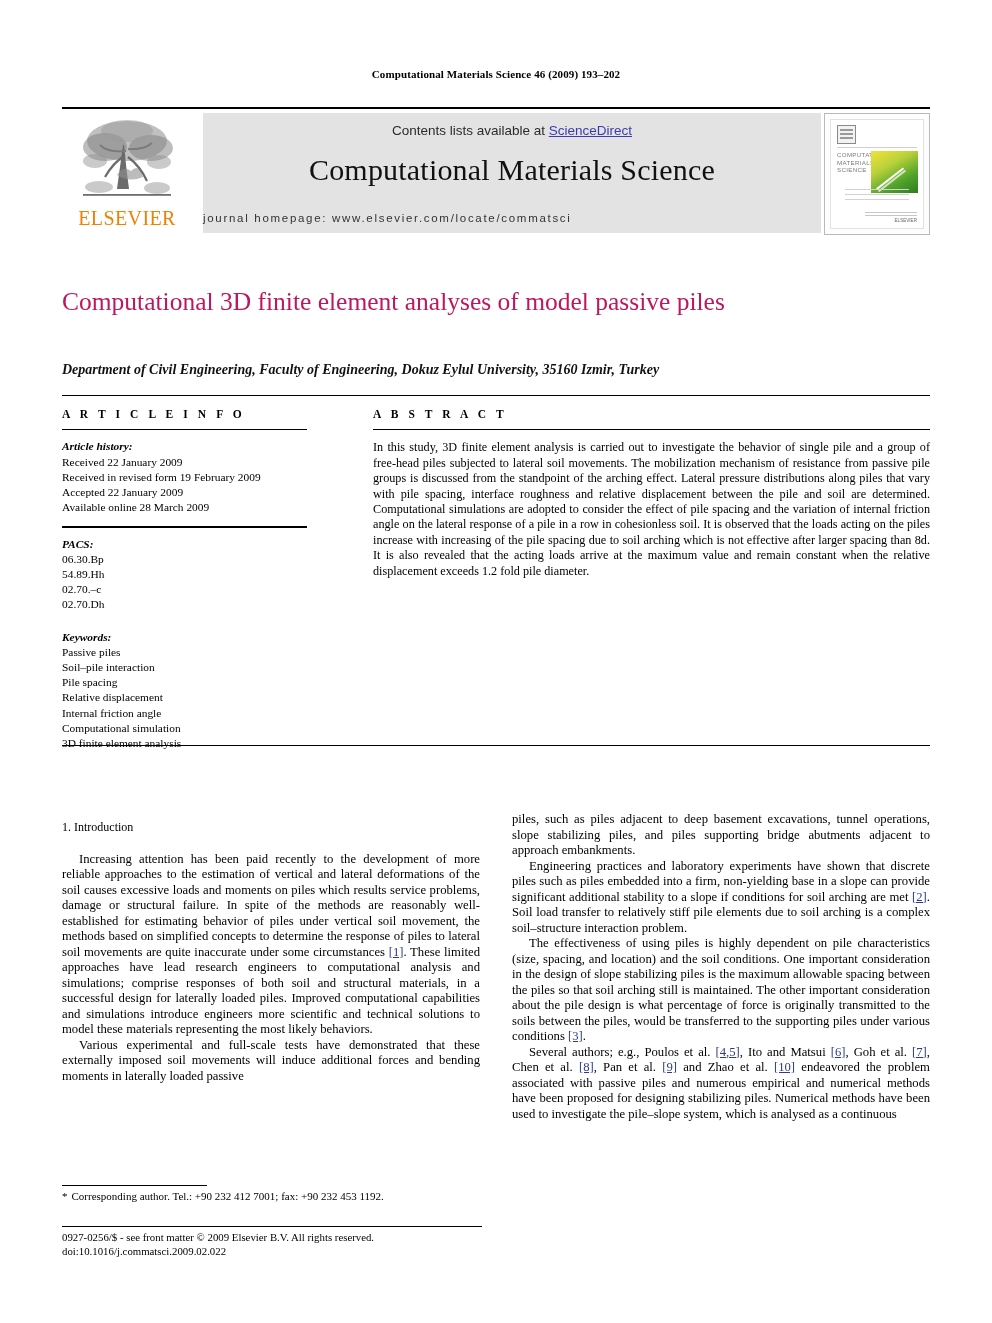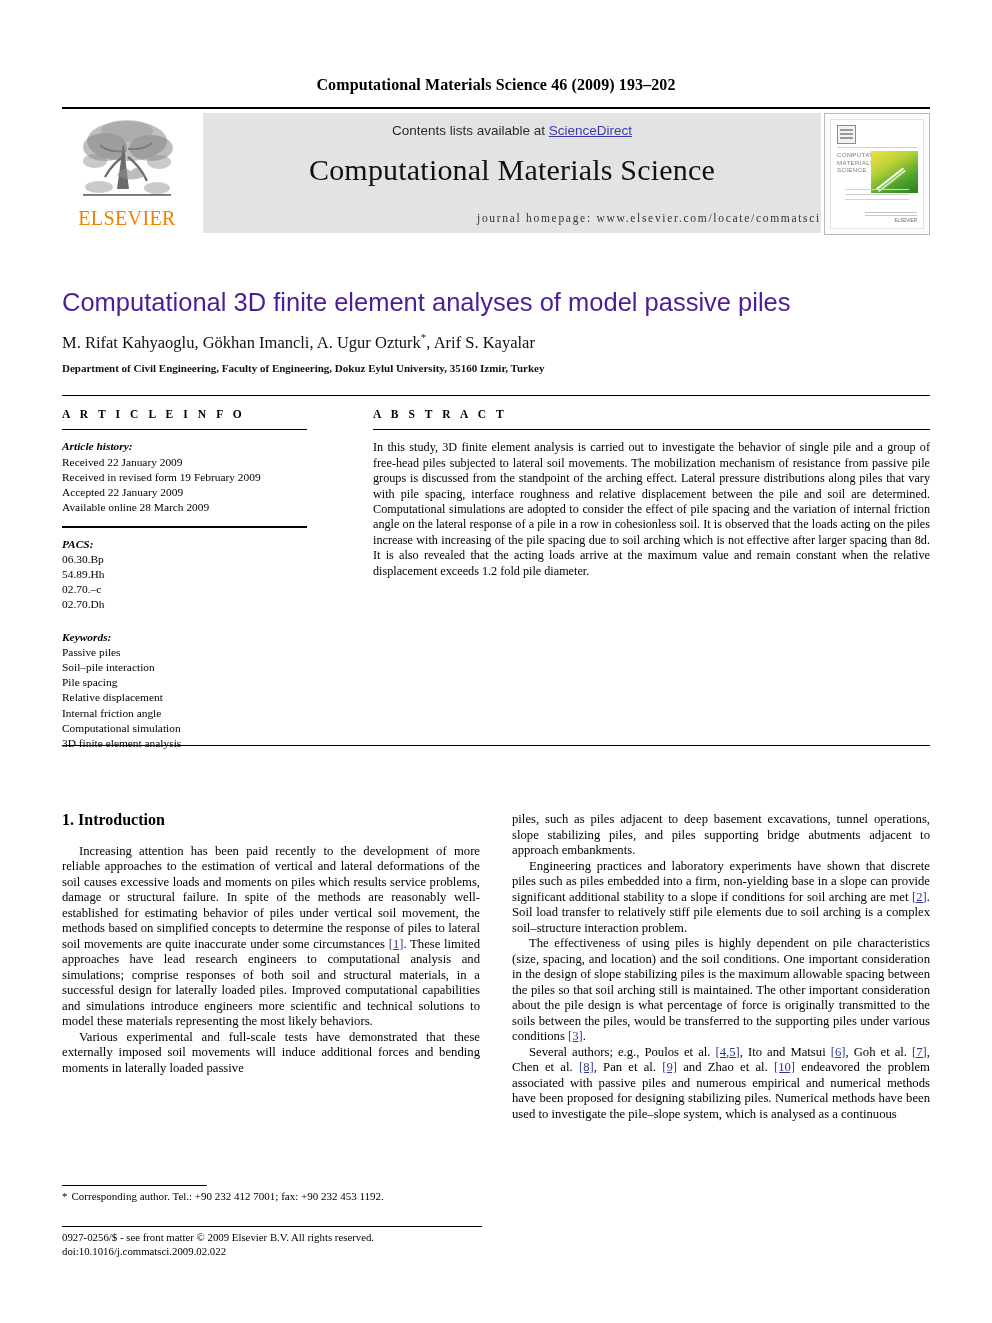--- a/index.html
+++ b/index.html
@@ -17,27 +17,27 @@
     height: 1323px;
     background: #ffffff;
     margin: 0 auto;
     overflow: hidden;
     box-sizing: border-box;
   }
 
   
   .running-head {
     position: absolute;
-    top: 76px;
+    top: 68px;
     left: 0;
     width: 992px;
     text-align: center;
     font-family: "Liberation Serif", serif;
     font-weight: bold;
-    font-size: 16px;
+    font-size: 11px;
     letter-spacing: 0.1px;
   }
   .rule-top {
     position: absolute;
     top: 107px;
     left: 62px;
     width: 868px;
     height: 1.6px;
     background: #000;
   }
@@ -94,22 +94,22 @@
     text-align: center;
     font-family: "Liberation Serif", serif;
     font-size: 30px;
     color: #111;
     letter-spacing: 0.2px;
   }
   .homepage-line {
     position: absolute;
     left: 0; right: 0;
     bottom: 9px;
-    text-align: right;
-    font-family: Liberation Serif, serif;
+    text-align: left;
+    font-family: Liberation Sans, sans-serif;
     font-size: 11.5px;
     letter-spacing: 1.7px;
     color: #333;
   }
   .cover-thumb {
     position: absolute;
     right: 0;
     top: 0;
     width: 106px;
     height: 122px;
@@ -151,43 +151,44 @@
     display:block; font-family:"Liberation Sans",sans-serif; font-size:4.6px;
     color:#6a6a6a; font-weight:normal; text-align:right;
   }
 
   
   .article-title {
     position: absolute;
     left: 62px;
     top: 287px;
     width: 868px;
-    font-family: Liberation Sans, sans-serif;
+    font-family: Liberation Serif, serif;
     font-size: 25.5px;
     line-height: 30px;
-    color: #4c1d95;
+    color: #be185d;
   }
   .authors {
     position: absolute;
     left: 62px;
     top: 331px;
     width: 868px;
     font-family: "Liberation Serif", serif;
     font-size: 16.5px;
     color: #111;
   }
   .authors sup { font-size: 11px; vertical-align: super; }
   .affiliation {
     position: absolute;
     left: 62px;
     top: 362px;
     width: 868px;
     font-family: "Liberation Serif", serif;
+    font-style: italic;
     font-weight: bold;
-    font-size: 11px;
+    font-size: 14px;
     color: #111;
   }
 
   
   .rule-info-top {
     position: absolute; top: 395px; left: 62px; width: 868px; height: 1.4px; background: #000;
   }
   .col-info {
     position: absolute;
     left: 62px;
@@ -244,23 +245,23 @@
     top: 812px;
     width: 418px;
     font-family: "Liberation Serif", serif;
     font-size: 12.7px;
     line-height: 15.5px;
     text-align: justify;
   }
   .body-col.left  { left: 62px; }
   .body-col.right { left: 512px; }
   .sec-heading {
-    font-weight: bold;
-    font-size: 16px;
-    margin: 0 0 16px 0;
+    font-weight: normal;
+    font-size: 12px;
+    margin: 8px 0 16px 0;
   }
   .body-col p { margin: 0; text-indent: 17px; }
   .cite { color: #2b3a8f; }
 
   
   .footnote-rule {
     position: absolute; left: 62px; top: 1185px; width: 145px; height: 1.2px; background: #000;
   }
   .footnote {
     position: absolute;
@@ -344,23 +345,20 @@
           <i></i>
             <i></i>
           <b>ELSEVIER</b>
         </div>
       </div>
     </div>
   </div>
 
   <div class="article-title">Computational 3D finite element analyses of model passive piles</div>
 
-  <div class="authors">
-    <span>M. Rifat Kahyaoglu, Gökhan Imancli, A. Ugur Ozturk</span><sup>*</sup><span>, Arif S. Kayalar</span>
-  </div>
 
   <div class="affiliation">Department of Civil Engineering, Faculty of Engineering, Dokuz Eylul University, 35160 Izmir, Turkey</div>
 
   <div class="rule-info-top"></div>
 
   <div class="col-info">
     <div class="sec-label">A R T I C L E    I N F O</div>
     <div class="rule-thin"></div>
 
     <div class="info-block">

